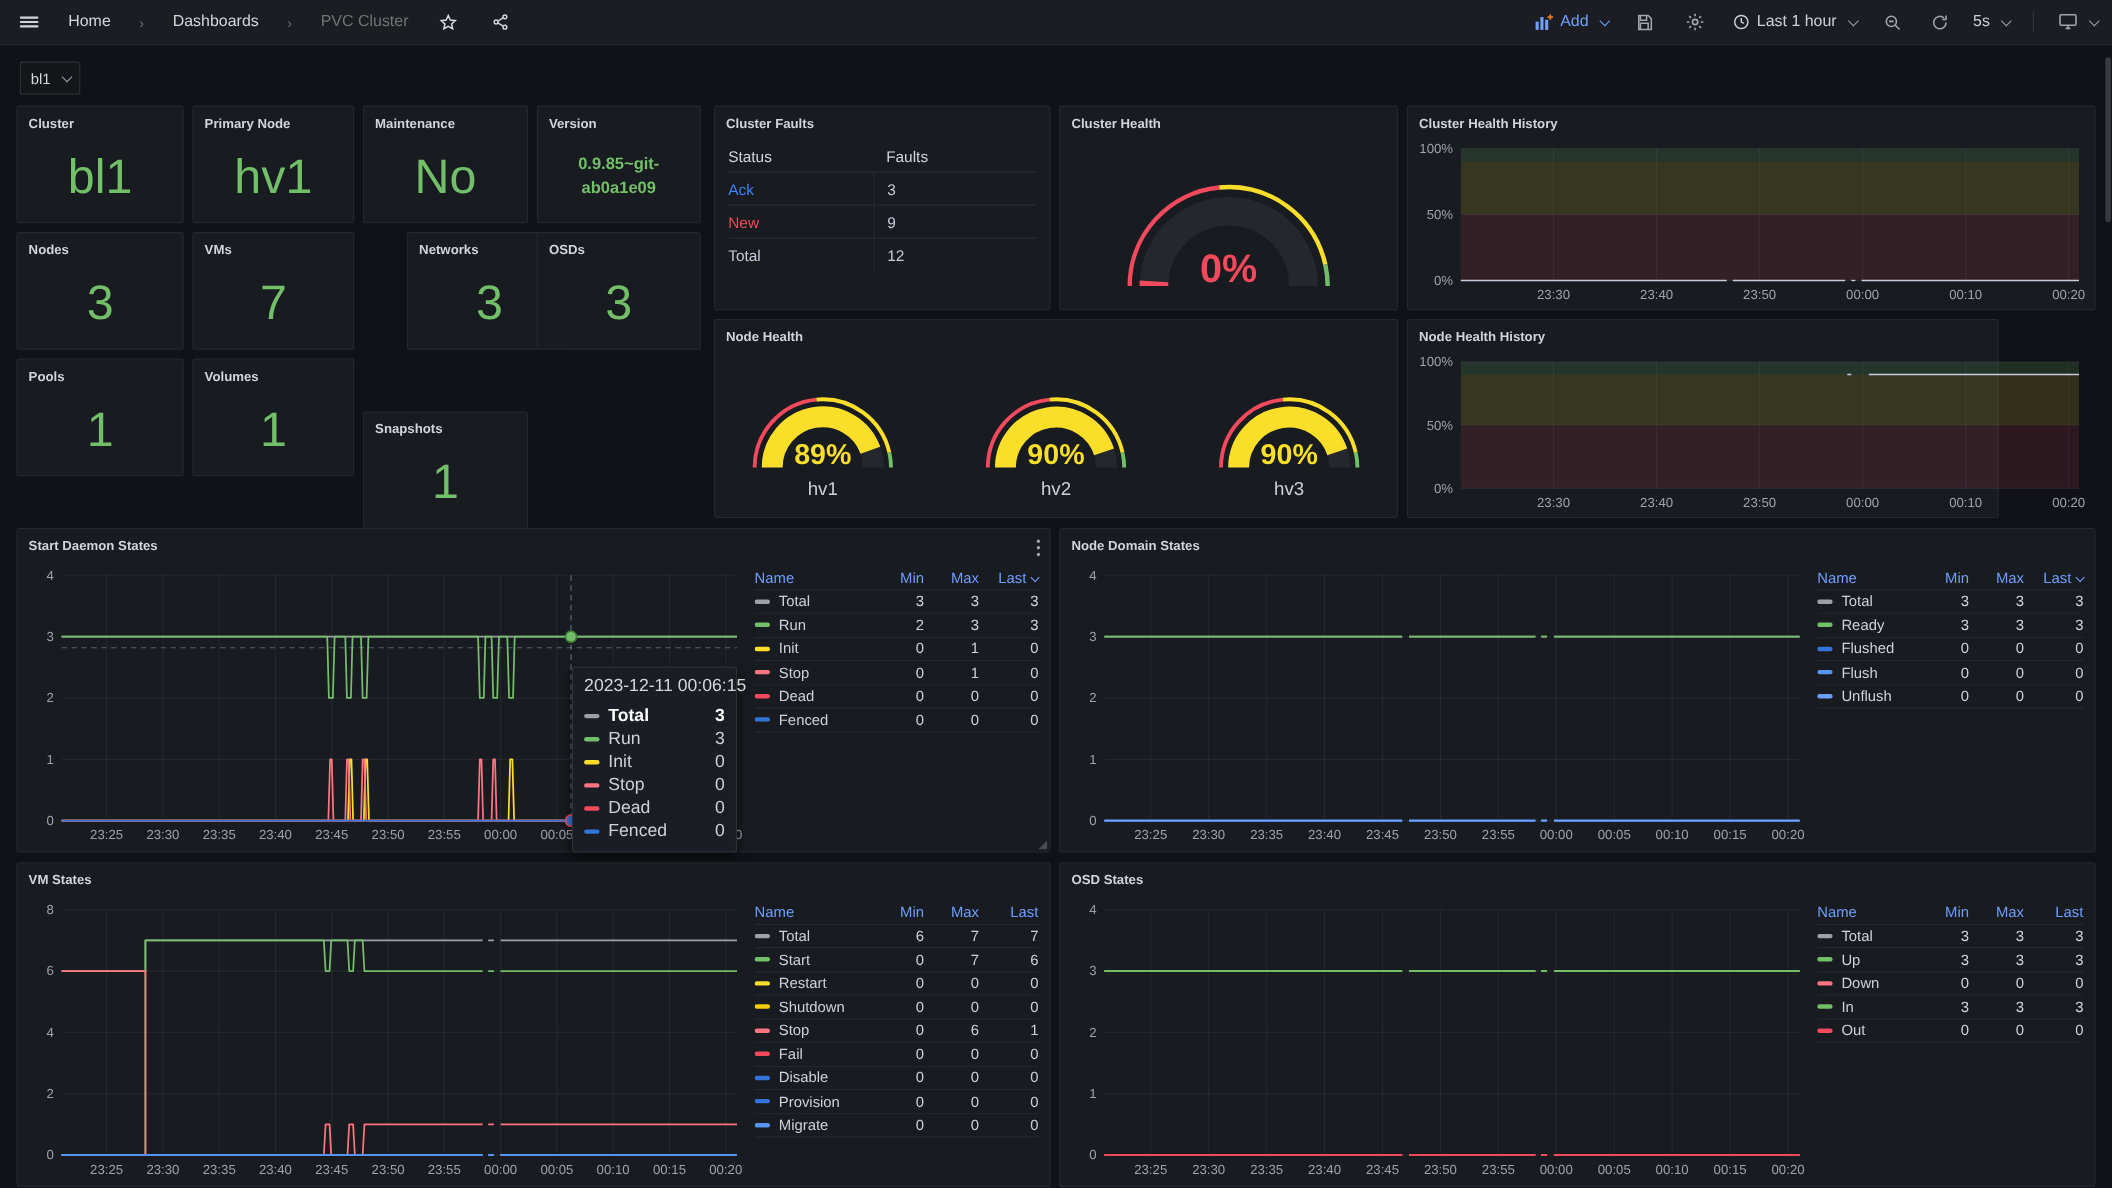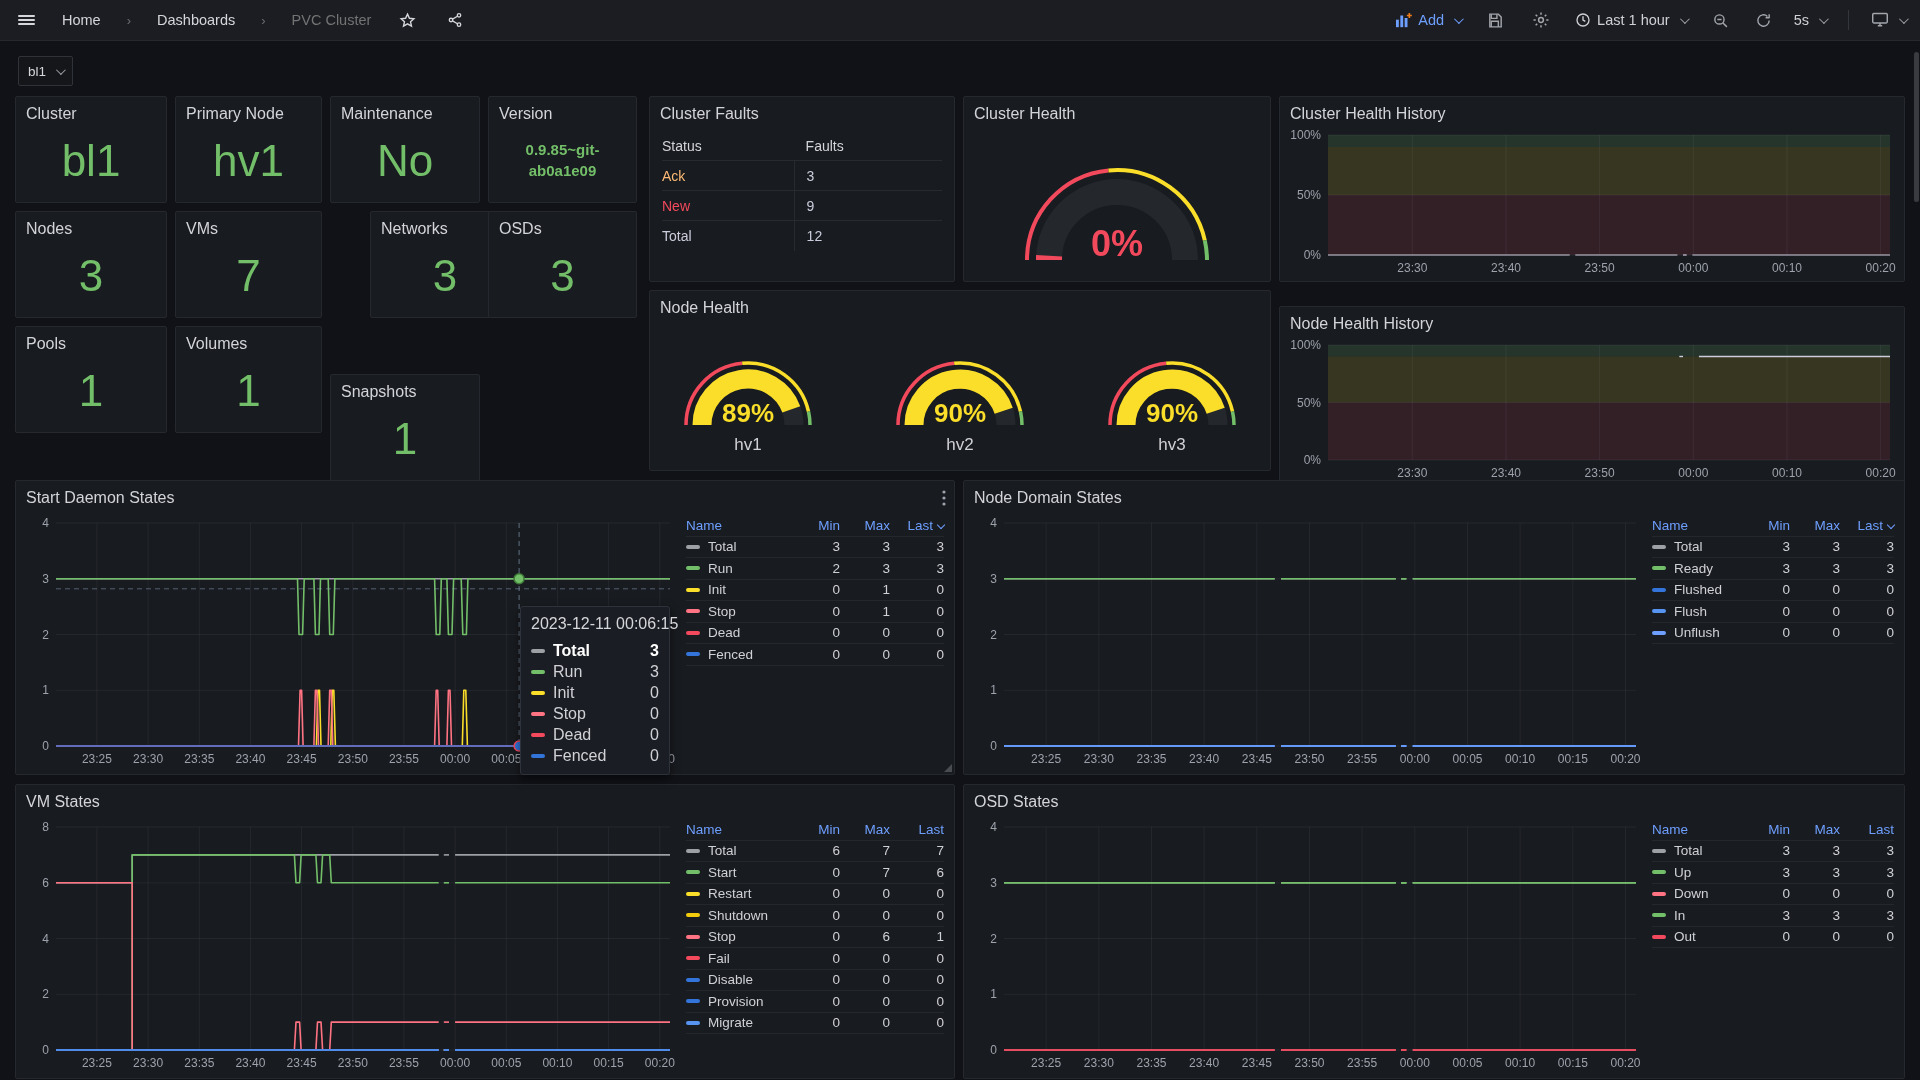--- a/index.html
+++ b/index.html
@@ -26,21 +26,21 @@
   .nav-divider { width:1px; height:20px; background:#33363d; }
   .ctrl { display:flex; align-items:center; gap:6px; color:#cfd0d5; cursor:pointer; }
 
   
   #var-dd { position:absolute; left:18px; top:56px; height:30px; min-width:50px; padding:0 9px;
     border:1px solid #2f3238; border-radius:2px; background:#141619; display:flex; align-items:center;
     gap:6px; font-size:13.5px; color:#d5d6da; cursor:pointer; }
 
   
   .panel { position:absolute; background:#181b1f; border:1px solid #25282e; border-radius:2px; }
-  .ptitle { padding:8px 10px 4px 10px; font-size:16px; font-weight:400; color:#d3d4d9; white-space:nowrap;
+  .ptitle { padding:8px 10px 4px 10px; font-size:12px; font-weight:700; color:#d3d4d9; white-space:nowrap;
     overflow:hidden; cursor:pointer; }
   .stat-wrap { position:absolute; left:0; right:0; top:30px; bottom:8px; display:flex; align-items:center; justify-content:center; }
   .stat-val { color:#73bf69; font-size:44px; font-weight:500; line-height:1; }
   .stat-val.small { font-size:15px; font-weight:700; text-align:center; width:120px; line-height:1.35; }
 
   
   .ftable { margin:4px 12px 0 12px; font-size:14px; }
   .frow { display:grid; grid-template-columns:47% 53%; align-items:center; height:30px;
     border-bottom:1px solid rgba(204,204,220,0.09); }
   .frow:last-child { border-bottom:none; }
@@ -253,21 +253,21 @@
   </div>
 
   <div class="panel" style="left:649px;top:96px;width:306px;height:186px;">
     <div class="ptitle">Cluster Faults</div>
     <div class="ftable" id="faults-table">
         <div class="frow fhead">
           <span>Status</span>
           <span class="c2">Faults</span>
         </div>
         <div class="frow">
-          <span style="color:#fdba74">Ack</span>
+          <span style="color:#3b82f6">Ack</span>
           <span class="c2">3</span>
         </div>
         <div class="frow">
           <span style="color:#f2495c">New</span>
           <span class="c2">9</span>
         </div>
         <div class="frow">
           <span style="color:#ccccdc">Total</span>
           <span class="c2">12</span>
         </div>
@@ -351,21 +351,21 @@
             <path d="M 23.0 100.0 A 62 62 0 0 1 79.2 38.3" stroke="#f2495c" stroke-width="3.5" fill="none"></path>
             <path d="M 79.2 38.3 A 62 62 0 0 1 145.5 86.5" stroke="#fade2a" stroke-width="3.5" fill="none"></path>
             <path d="M 145.5 86.5 A 62 62 0 0 1 147.0 100.0" stroke="#73bf69" stroke-width="3.5" fill="none"></path>
             <text class="gval" x="85" y="97" text-anchor="middle" font-size="26" fill="#fade2a">90%</text>
           </svg>
           <div class="gauge-name">hv3</div>
         </div>
       </div>
   </div>
 
-  <div class="panel" style="left:1279px;top:290px;width:626px;height:181px;margin-top:16px;">
+  <div class="panel" style="left:1279px;top:290px;width:538px;height:181px;">
     <div class="ptitle">Node Health History</div>
     <div class="hist-body"><svg width="608" height="149">
           <rect x="40" y="10.0" width="562" height="11.5" fill="rgba(115,191,105,0.16)"></rect>
           <rect x="40" y="21.5" width="562" height="46.0" fill="rgba(250,222,42,0.14)"></rect>
           <rect x="40" y="67.5" width="562" height="57.5" fill="rgba(242,73,92,0.13)"></rect>
           <line x1="124.3" y1="10" x2="124.3" y2="125" stroke="rgba(204,204,220,0.07)"></line>
           <text class="ax" x="124.3" y="142" text-anchor="middle">23:30</text>
           <line x1="218.0" y1="10" x2="218.0" y2="125" stroke="rgba(204,204,220,0.07)"></line>
           <text class="ax" x="218.0" y="142" text-anchor="middle">23:40</text>
           <line x1="311.6" y1="10" x2="311.6" y2="125" stroke="rgba(204,204,220,0.07)"></line>

